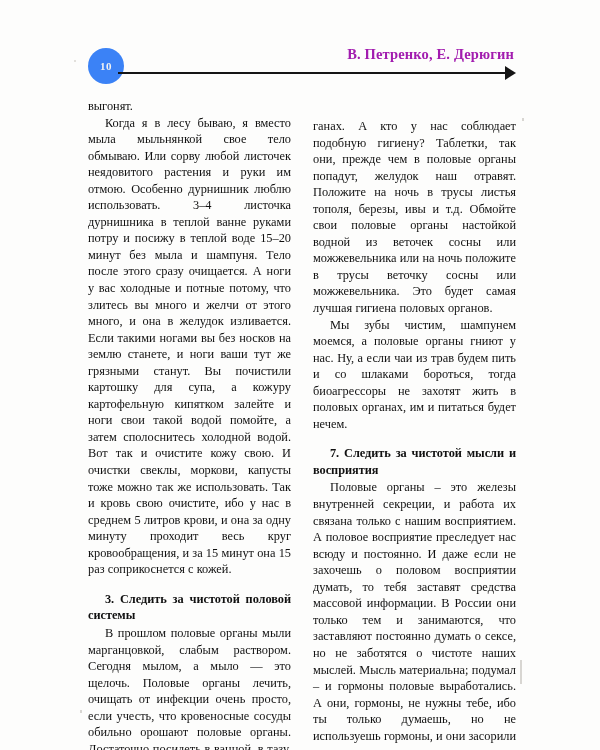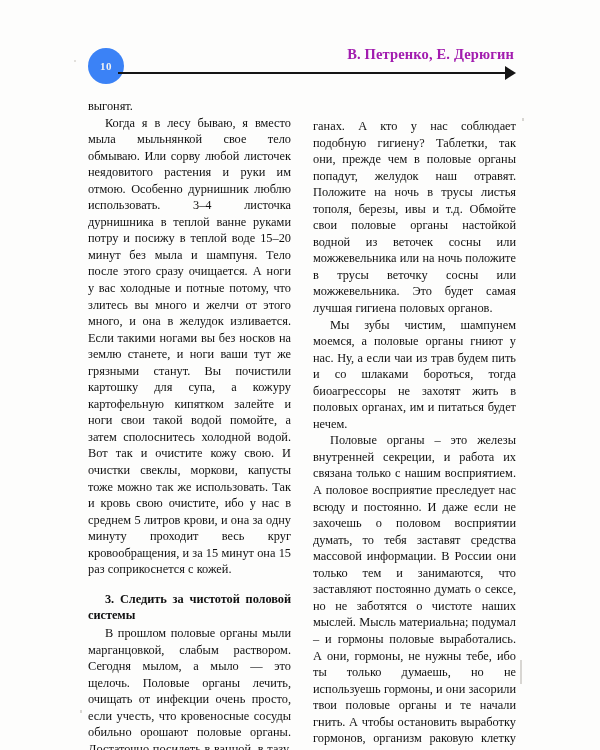--- a/index.html
+++ b/index.html
@@ -142,17 +142,18 @@
     <div class="col">
       <p class="para no-indent">выгонят.</p>
       <p class="para">Когда я в лесу бываю, я вместо мыла мыльнянкой свое тело обмываю. Или сорву любой листочек неядовитого растения и руки им отмою. Особенно дурнишник люблю использовать. 3–4 листочка дурнишника в теплой ванне руками потру и посижу в теплой воде 15–20 минут без мыла и шампуня. Тело после этого сразу очищается. А ноги у вас холодные и потные потому, что злитесь вы много и желчи от этого много, и она в желудок изливается. Если такими ногами вы без носков на землю станете, и ноги ваши тут же грязными станут. Вы почистили картошку для супа, а кожуру картофельную кипятком залейте и ноги свои такой водой помойте, а затем сполоснитесь холодной водой. Вот так и очистите кожу свою. И очистки свеклы, моркови, капусты тоже можно так же использовать. Так и кровь свою очистите, ибо у нас в среднем 5 литров крови, и она за одну минуту проходит весь круг кровообращения, и за 15 минут она 15 раз соприкоснется с кожей.</p>
       <h3 class="section-head">3. Следить за чистотой половой системы</h3>
       <p class="para">В прошлом половые органы мыли марганцовкой, слабым раствором. Сегодня мылом, а мыло — это щелочь. Половые органы лечить, очищать от инфекции очень просто, если учесть, что кровеносные сосуды обильно орошают половые органы. Достаточно посидеть в ванной, в тазу, где можно запарить любую неядовитую траву. Ну, например, запарить вербу, она убьет сифилисную спирохету. Или лист тополя, он убьет стафилококк, стрептококк. Мыльнянка убьет любую инфекцию в половых ор-</p>
     </div>
 
     <div class="col">
       <p class="para cont">ганах. А кто у нас соблюдает подобную гигиену? Таблетки, так они, прежде чем в половые органы попадут, желудок наш отравят. Положите на ночь в трусы листья тополя, березы, ивы и т.д. Обмойте свои половые органы настойкой водной из веточек сосны или можжевельника или на ночь положите в трусы веточку сосны или можжевельника. Это будет самая лучшая гигиена половых органов.</p>
       <p class="para">Мы зубы чистим, шампунем моемся, а половые органы гниют у нас. Ну, а если чаи из трав будем пить и со шлаками бороться, тогда биоагрессоры не захотят жить в половых органах, им и питаться будет нечем.</p>
+      <h3 class="section-head">7. Следить за чистотой мысли и восприятия</h3>
       <p class="para">Половые органы – это железы внутренней секреции, и работа их связана только с нашим восприятием. А половое восприятие преследует нас всюду и постоянно. И даже если не захочешь о половом восприятии думать, то тебя заставят средства массовой информации. В России они только тем и занимаются, что заставляют постоянно думать о сексе, но не заботятся о чистоте наших мыслей. Мысль материальна; подумал – и гормоны половые выработались. А они, гормоны, не нужны тебе, ибо ты только думаешь, но не используешь гормоны, и они засорили твои половые органы и те начали гнить. А чтобы остановить выработку гормонов, организм раковую клетку посылает к половым органам, и та подбирает весь мусор и начинает интенсивно строить мутационные клетки (ибо только раковая клетка способна из отходов строить свои клетки). И получается, что мы не о здоровье своем заботимся, а опухоли в половых</p>
     </div>
 
   </div>
 </div>
 
 </body></html>

